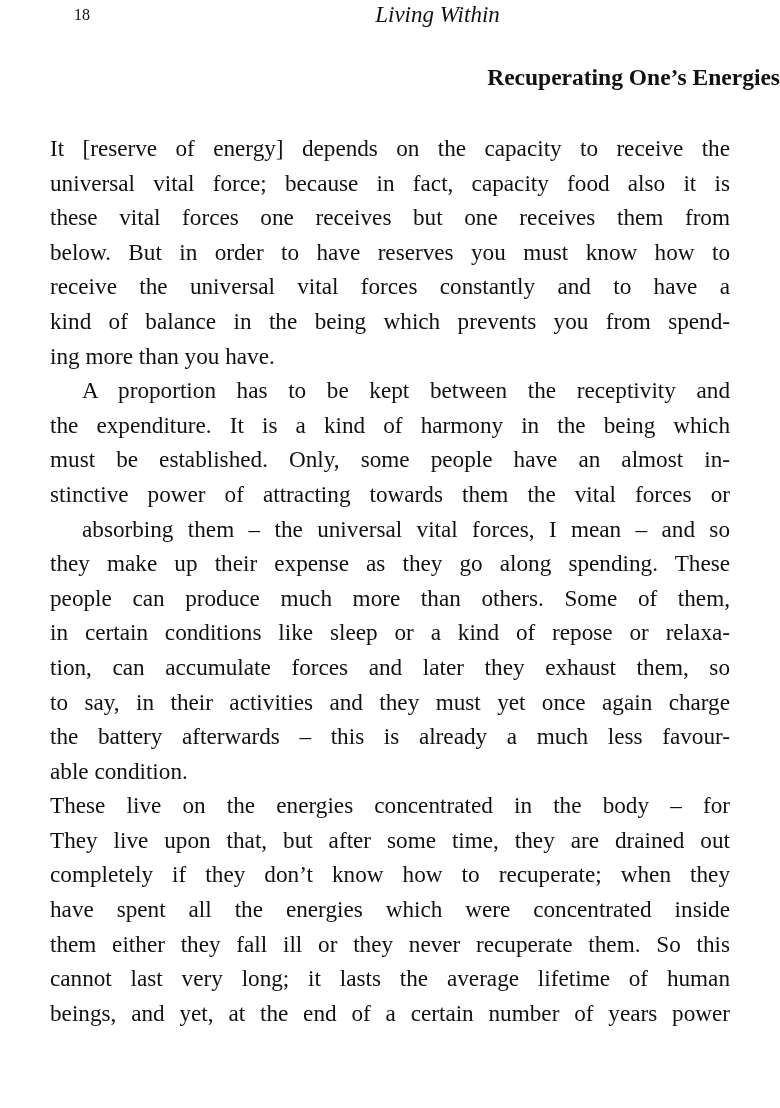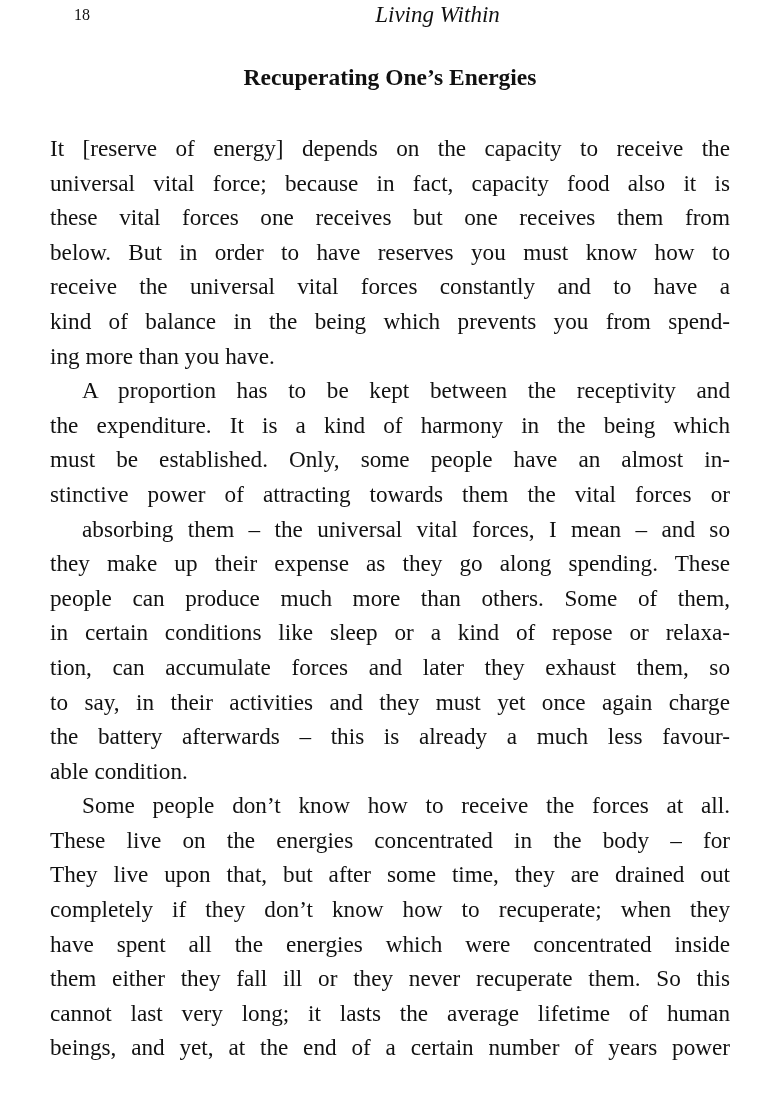--- a/index.html
+++ b/index.html
@@ -3,21 +3,21 @@
 <meta charset="utf-8">
 <style>
   html, body { margin: 0; padding: 0; background: #ffffff; }
   body { width: 780px; height: 1108px; overflow: hidden; position: relative;
          font-family: "Liberation Serif", "DejaVu Serif", serif; color: #111; }
   .page { position: absolute; left: 0; top: 0; width: 780px; height: 1108px; }
   .running-head { position: absolute; top: 0; left: 50px; width: 680px; height: 30px; }
   .page-number { position: absolute; left: 0; top: 1px; font-size: 16px; line-height: 28px; margin-left: 24px; }
   .running-title { position: absolute; left: 0; right: 0; top: 1px; text-align: center;
                    font-style: italic; font-size: 23px; line-height: 28px; padding-left: 95px; }
-  .section-title { position: absolute; top: 62px; left: 0; width: 780px; text-align: center;
+  .section-title { position: absolute; top: 62px; left: 0; width: 780px; text-align: right;
                    font-weight: bold; font-size: 23.5px; line-height: 30px; }
   .body-text { position: absolute; top: 131px; left: 50px; width: 680px; }
   .line { display: block; height: 34.6px; line-height: 34.6px; font-size: 23.2px;
           text-align: justify; text-align-last: justify; white-space: nowrap; }
   .line.last { text-align-last: left; }
   .line.indent { padding-left: 32px; }
 </style>
 </head>
 <body>
 
@@ -50,21 +50,20 @@
       <span class="line" style="white-space: normal;">they make up their expense as they go along spending. These</span>
       <span class="line" style="white-space: normal;">people can produce much more than others. Some of them,</span>
       <span class="line" style="white-space: normal;">in certain conditions like sleep or a kind of repose or relaxa-</span>
       <span class="line" style="white-space: normal;">tion, can accumulate forces and later they exhaust them, so</span>
       <span class="line" style="white-space: normal;">to say, in their activities and they must yet once again charge</span>
       <span class="line" style="white-space: normal;">the battery afterwards – this is already a much less favour-</span>
       <span class="line last" style="white-space: normal;">able condition.</span>
     </div>
 
     <div>
-      <span class="line indent" style="white-space: normal;">Some people don’t know how to receive the forces at all.</span>
       <span class="line" style="white-space: normal; font-family: Liberation Serif, serif;">These live on the energies concentrated in the body – for</span>
       <span class="line" style="white-space: normal;">They live upon that, but after some time, they are drained out</span>
       <span class="line" style="white-space: normal;">completely if they don’t know how to recuperate; when they</span>
       <span class="line" style="white-space: normal;">have spent all the energies which were concentrated inside</span>
       <span class="line" style="white-space: normal;">them either they fall ill or they never recuperate them. So this</span>
       <span class="line" style="white-space: normal;">cannot last very long; it lasts the average lifetime of human</span>
       <span class="line" style="white-space: normal;">beings, and yet, at the end of a certain number of years power</span>
     </div>
   </div>
 </div>

